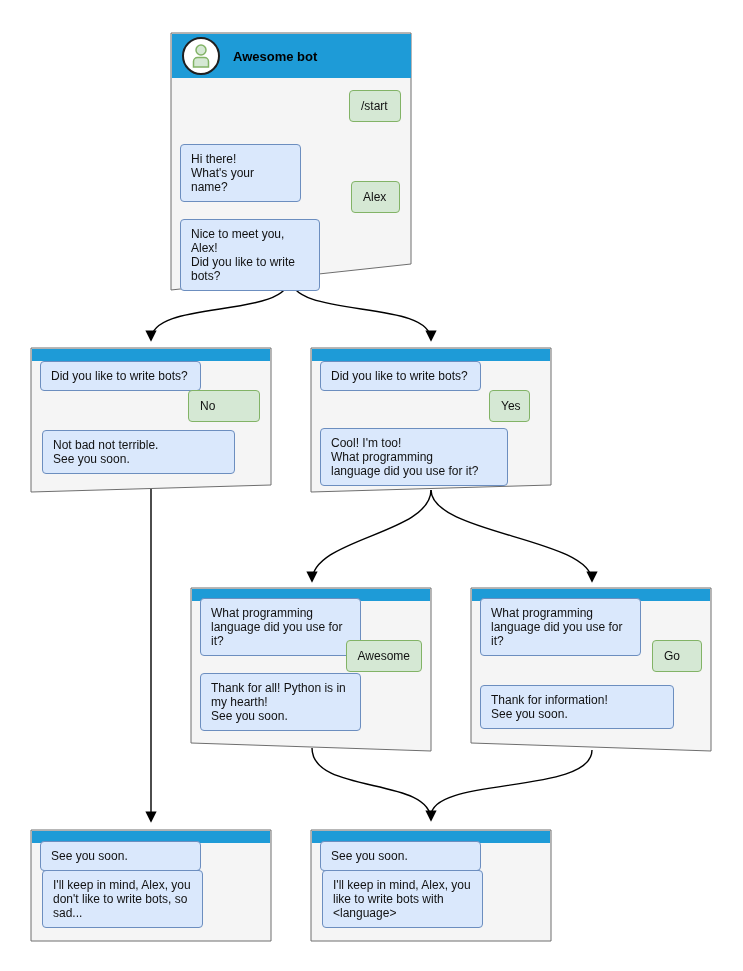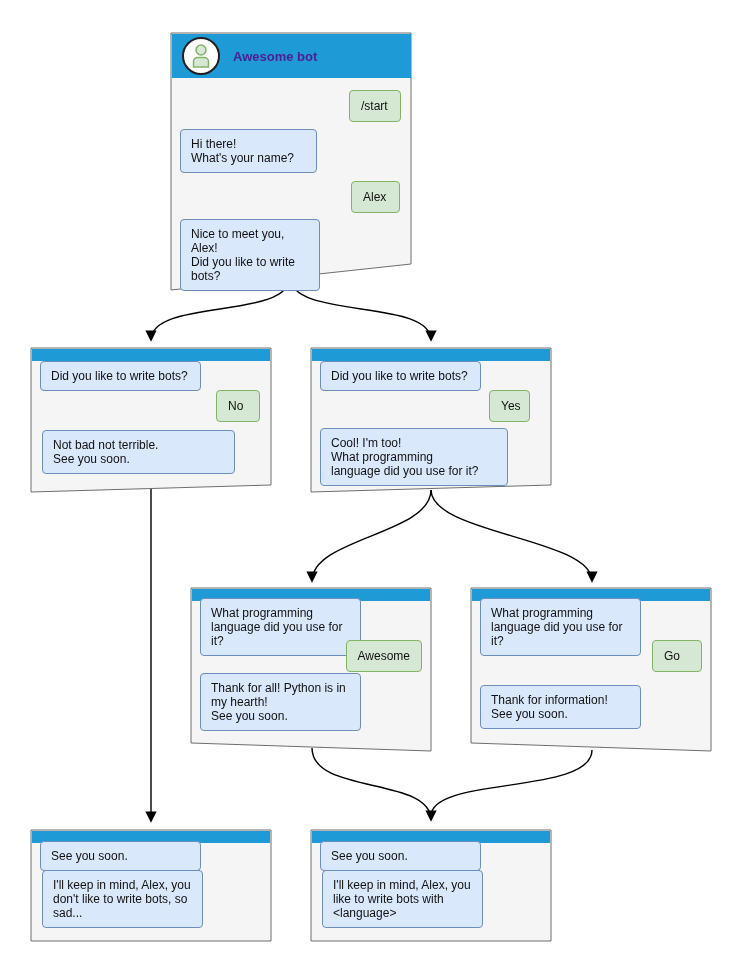--- a/index.html
+++ b/index.html
@@ -41,21 +41,21 @@
     background: #ffffff;
     border: 2px solid #1f1f1f;
     border-radius: 50%;
     box-sizing: border-box;
     display: flex;
     align-items: center;
     justify-content: center;
     flex: 0 0 auto;
   }
   .title {
-    color: #4c1d95;
+    color: #000000;
     font-size: 13px;
     font-weight: bold;
   }
   .bubble {
     position: absolute;
     box-sizing: border-box;
     font-size: 12px;
     line-height: 14px;
     color: #111111;
     padding: 7px 10px;
@@ -105,31 +105,31 @@
     <div class="hdr main">
       <span class="avatar">
         <svg width="30" height="30" viewBox="0 0 30 30">
           <circle cx="15" cy="9" r="5" fill="#D5E8D4" stroke="#82B366" stroke-width="1.5"></circle>
           <path d="M7.5,26 v-5.5 a4,4 0 0 1 4,-4 h7 a4,4 0 0 1 4,4 V26 z" fill="#D5E8D4" stroke="#82B366" stroke-width="1.5"></path>
         </svg>
       </span>
       <span class="title">Awesome bot</span>
     </div>
     <div class="bubble user" style="top:57px;right:10px;min-width:52px">/start</div>
-    <div class="bubble bot" style="top:96px;left:9px;width:137px">Hi there!
+    <div class="bubble bot" style="top:111px;left:9px;width:121px">Hi there!
 What's your name?</div>
     <div class="bubble user" style="top:148px;right:11px;min-width:49px">Alex</div>
     <div class="bubble bot" style="top:186px;left:9px;width:140px">Nice to meet you, Alex!
 Did you like to write bots?</div>
   </div>
 
   <div class="win" id="w-no" style="left:31px;top:348px;height:144px">
     <div class="hdr thin"></div>
     <div class="bubble bot" style="top:13px;left:9px;width:161px">Did you like to write bots?</div>
-    <div class="bubble user" style="top:42px;right:11px;width:44px">No</div>
+    <div class="bubble user" style="top:42px;right:11px;width:72px">No</div>
     <div class="bubble bot" style="top:82px;left:11px;width:193px">Not bad not terrible.
 See you soon.</div>
   </div>
 
   <div class="win" id="w-yes" style="left:311px;top:348px;height:144px">
     <div class="hdr thin"></div>
     <div class="bubble bot" style="top:13px;left:9px;width:161px">Did you like to write bots?</div>
     <div class="bubble user" style="top:42px;right:21px;width:41px">Yes</div>
     <div class="bubble bot" style="top:80px;left:9px;width:188px">Cool! I'm too!
 What programming
@@ -144,21 +144,21 @@
     <div class="bubble bot" style="top:85px;left:9px;width:161px">Thank for all! Python is in
 my hearth!
 See you soon.</div>
   </div>
 
   <div class="win" id="w-go" style="left:471px;top:588px;height:163px">
     <div class="hdr thin"></div>
     <div class="bubble bot" style="top:10px;left:9px;width:161px">What programming
 language did you use for it?</div>
     <div class="bubble user" style="top:52px;right:9px;min-width:50px">Go</div>
-    <div class="bubble bot" style="top:97px;left:9px;width:161px">Thank for information!
+    <div class="bubble bot" style="top:97px;left:9px;width:194px">Thank for information!
 See you soon.</div>
   </div>
 
   <div class="win" id="w-end-no" style="left:31px;top:830px;height:111px">
     <div class="hdr thin"></div>
     <div class="bubble bot" style="top:11px;left:9px;width:161px">See you soon.</div>
     <div class="bubble bot" style="top:40px;left:11px;width:161px">I'll keep in mind, Alex, you
 don't like to write bots, so
 sad...</div>
   </div>

